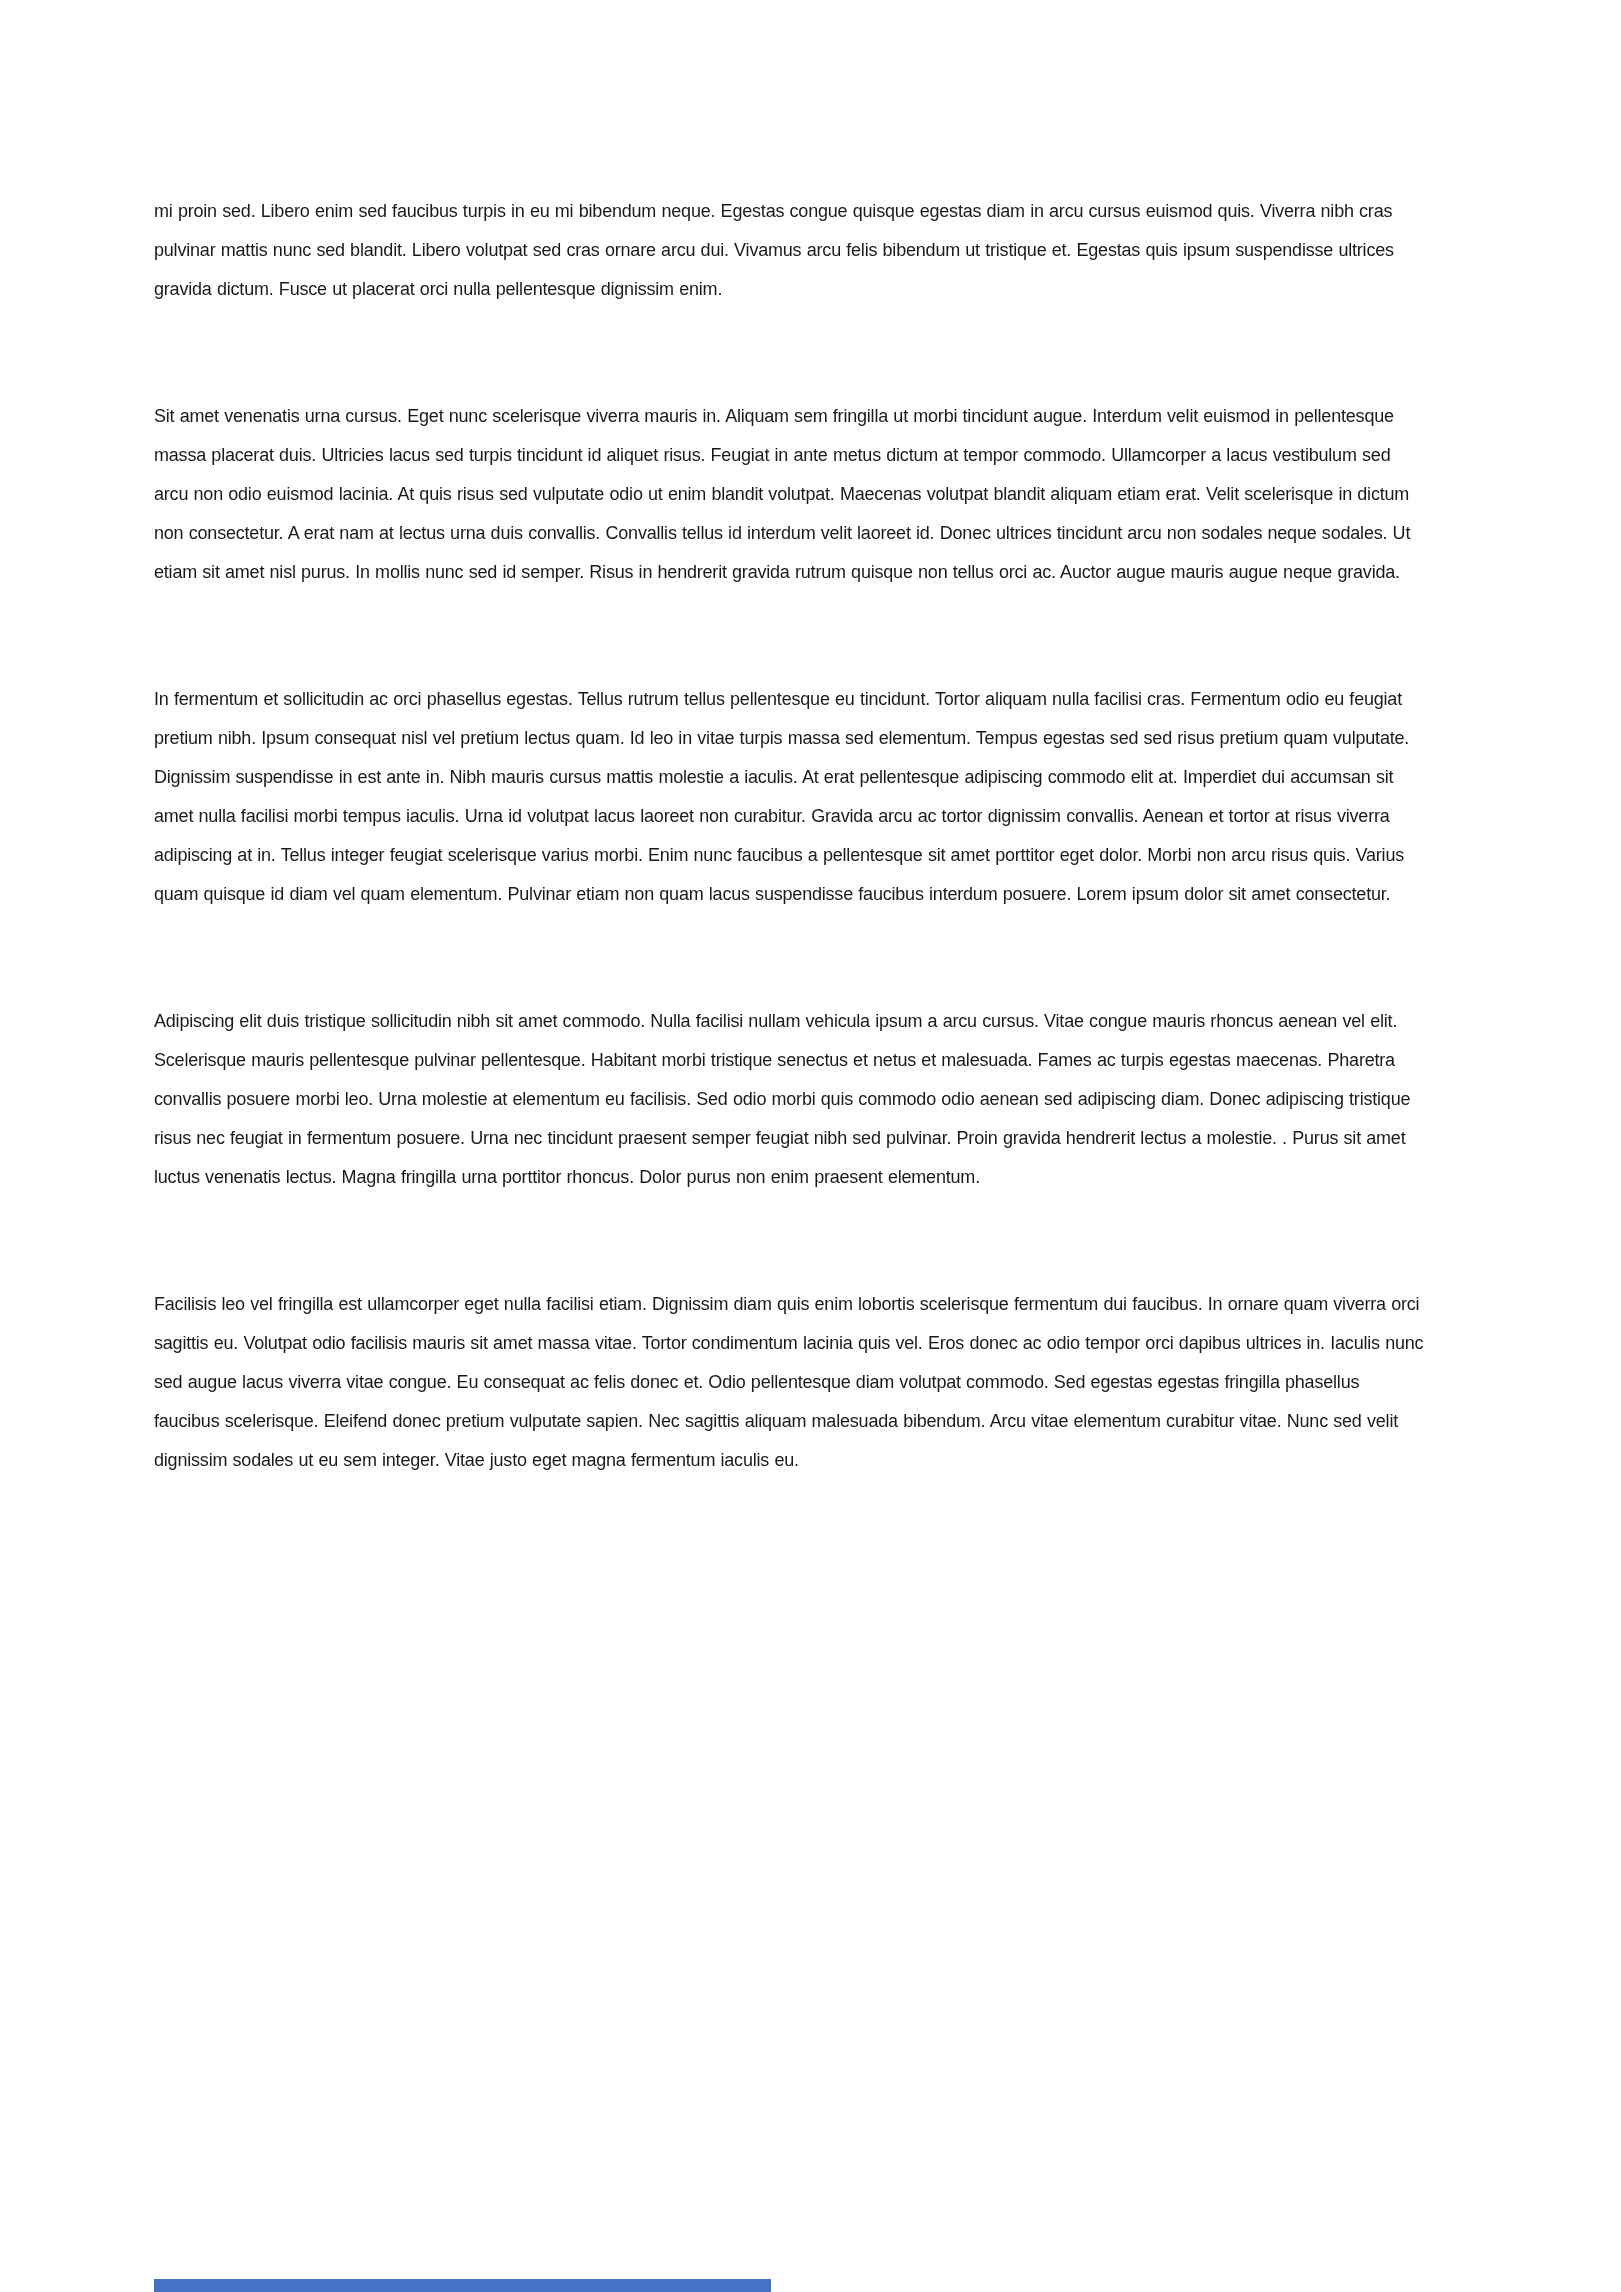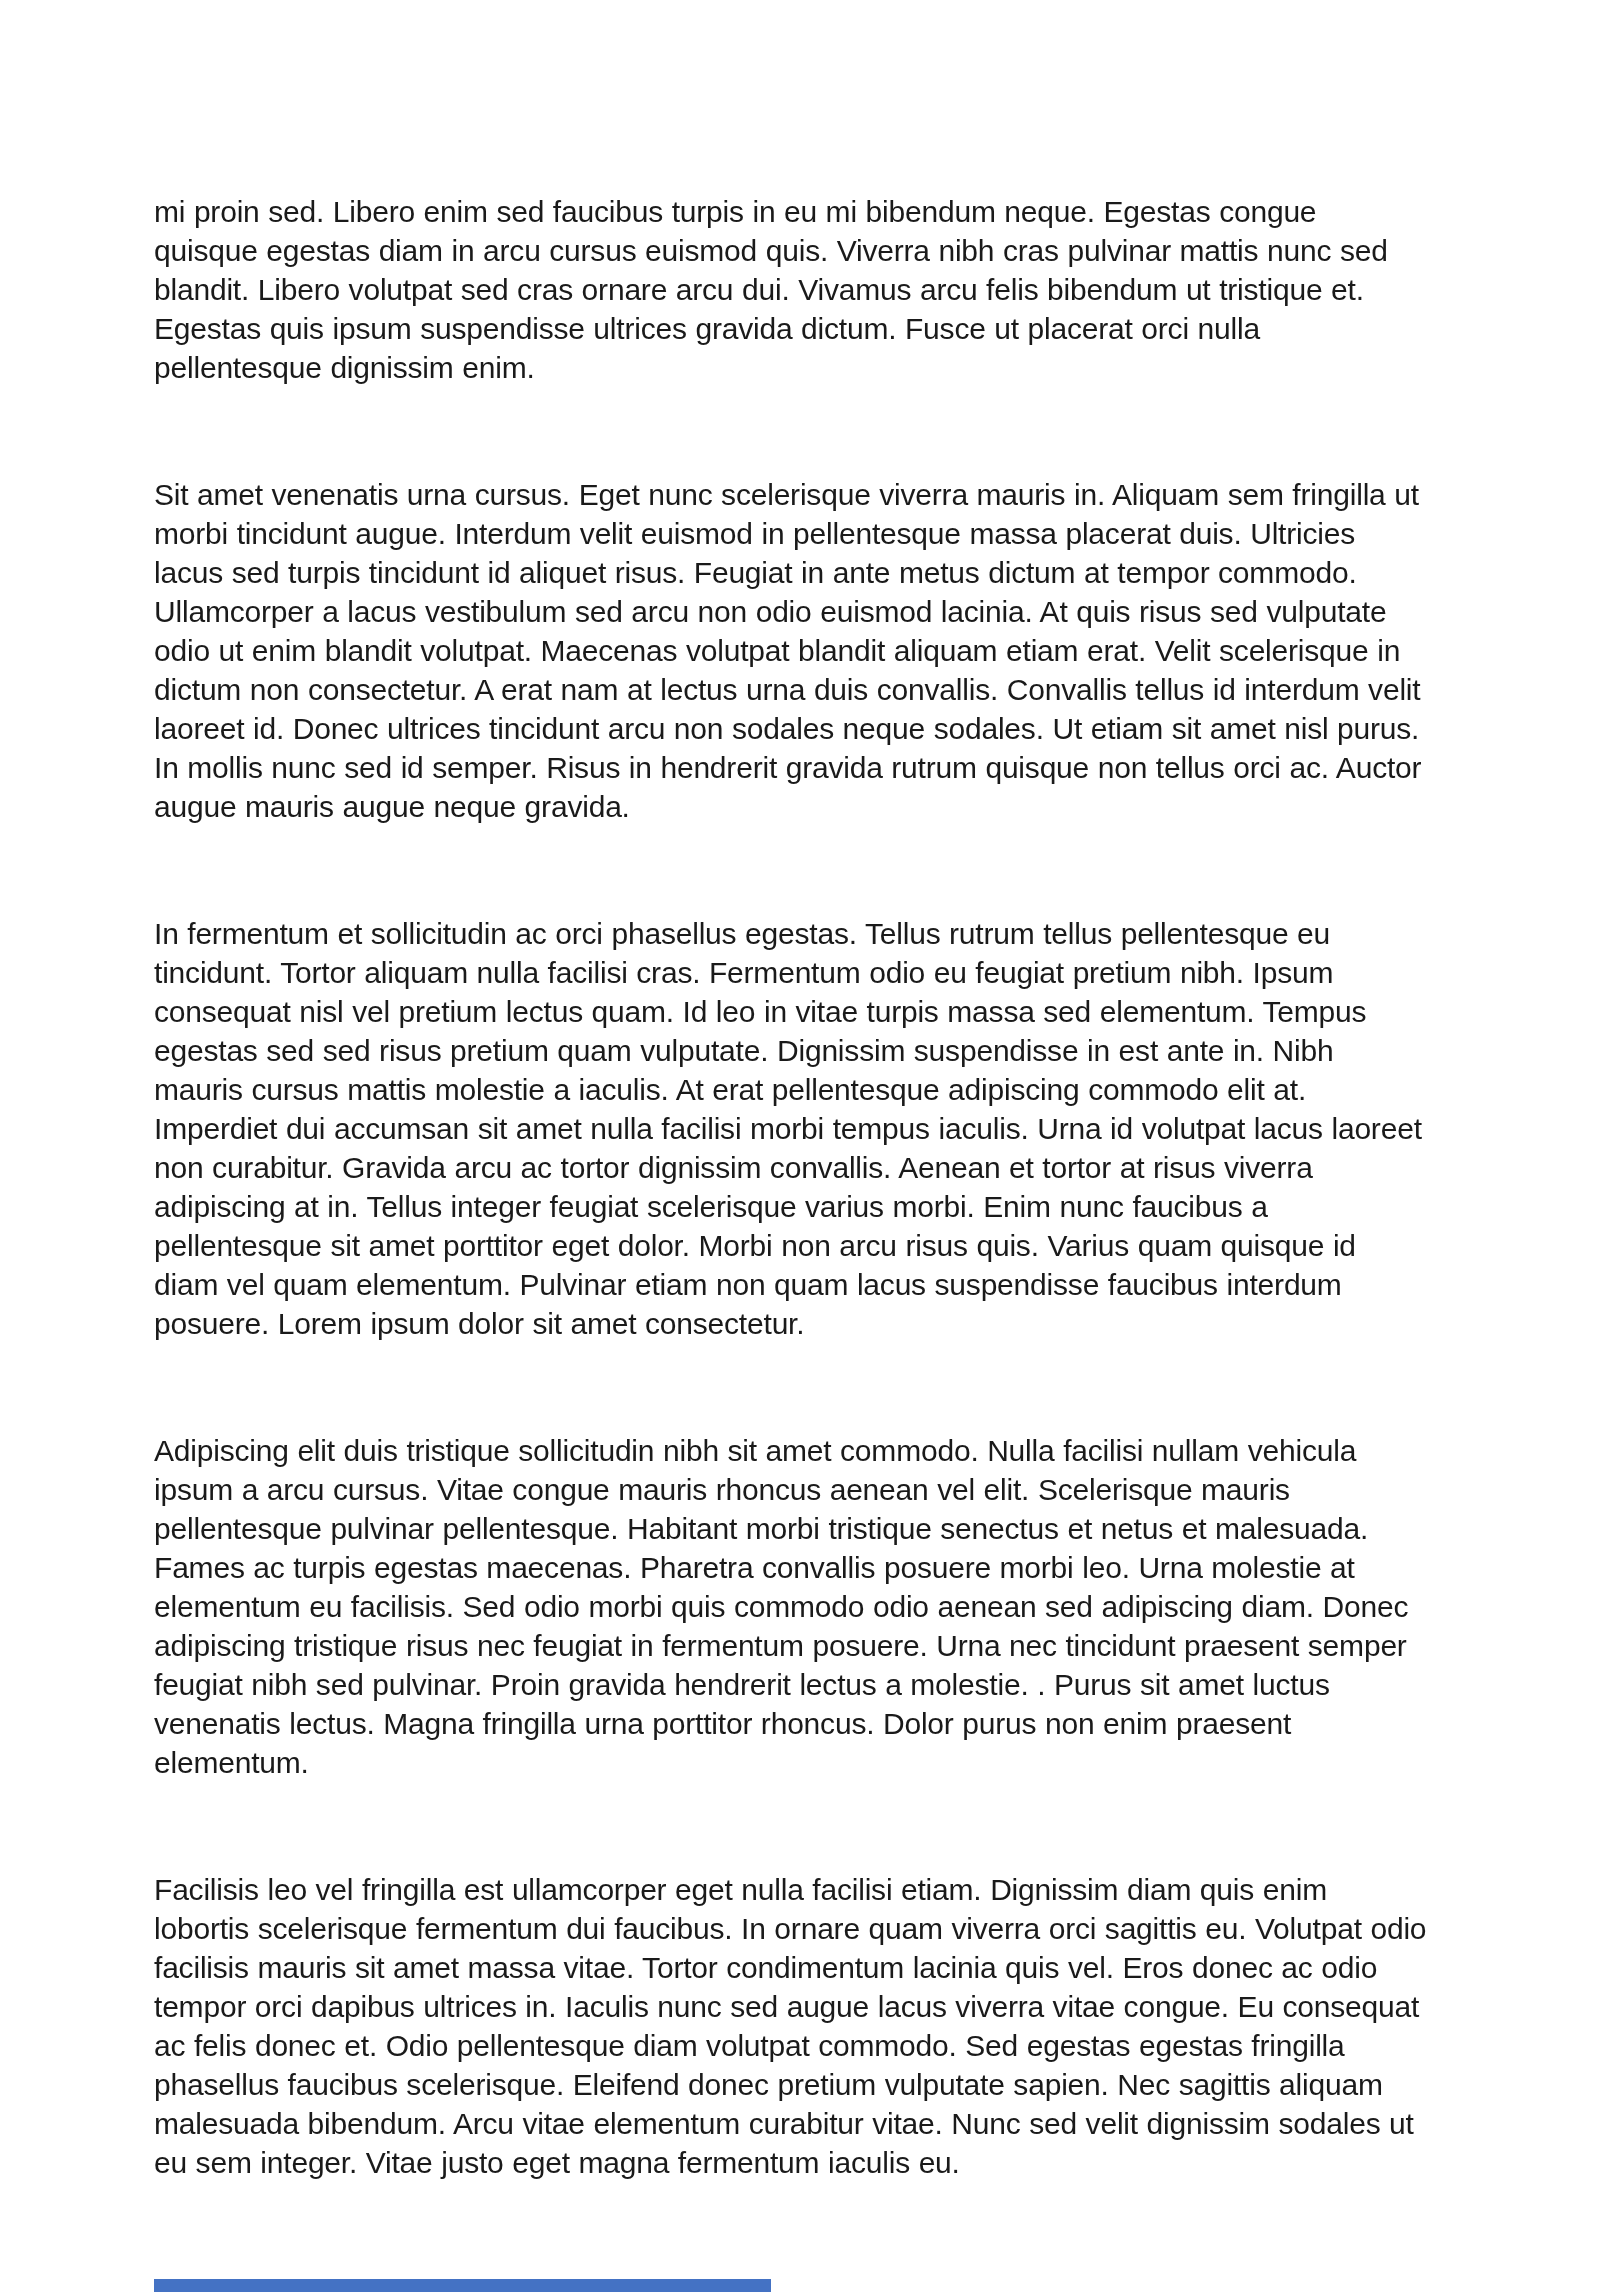--- a/index.html
+++ b/index.html
@@ -17,21 +17,21 @@
   }
   .content {
     position: absolute;
     top: 192px;
     left: 154px;
     width: 1274px;
     color: #1a1a1a;
   }
   .content p {
     margin: 0 0 88px 0;
-    font-size: 30px;
+    font-size: 18px;
     line-height: 39px;
     letter-spacing: -0.2px;
     text-align: left;
     word-spacing: 0.5px;
   }
   .bottom-bar {
     position: absolute;
     left: 154px;
     bottom: 0;
     width: 617px;

